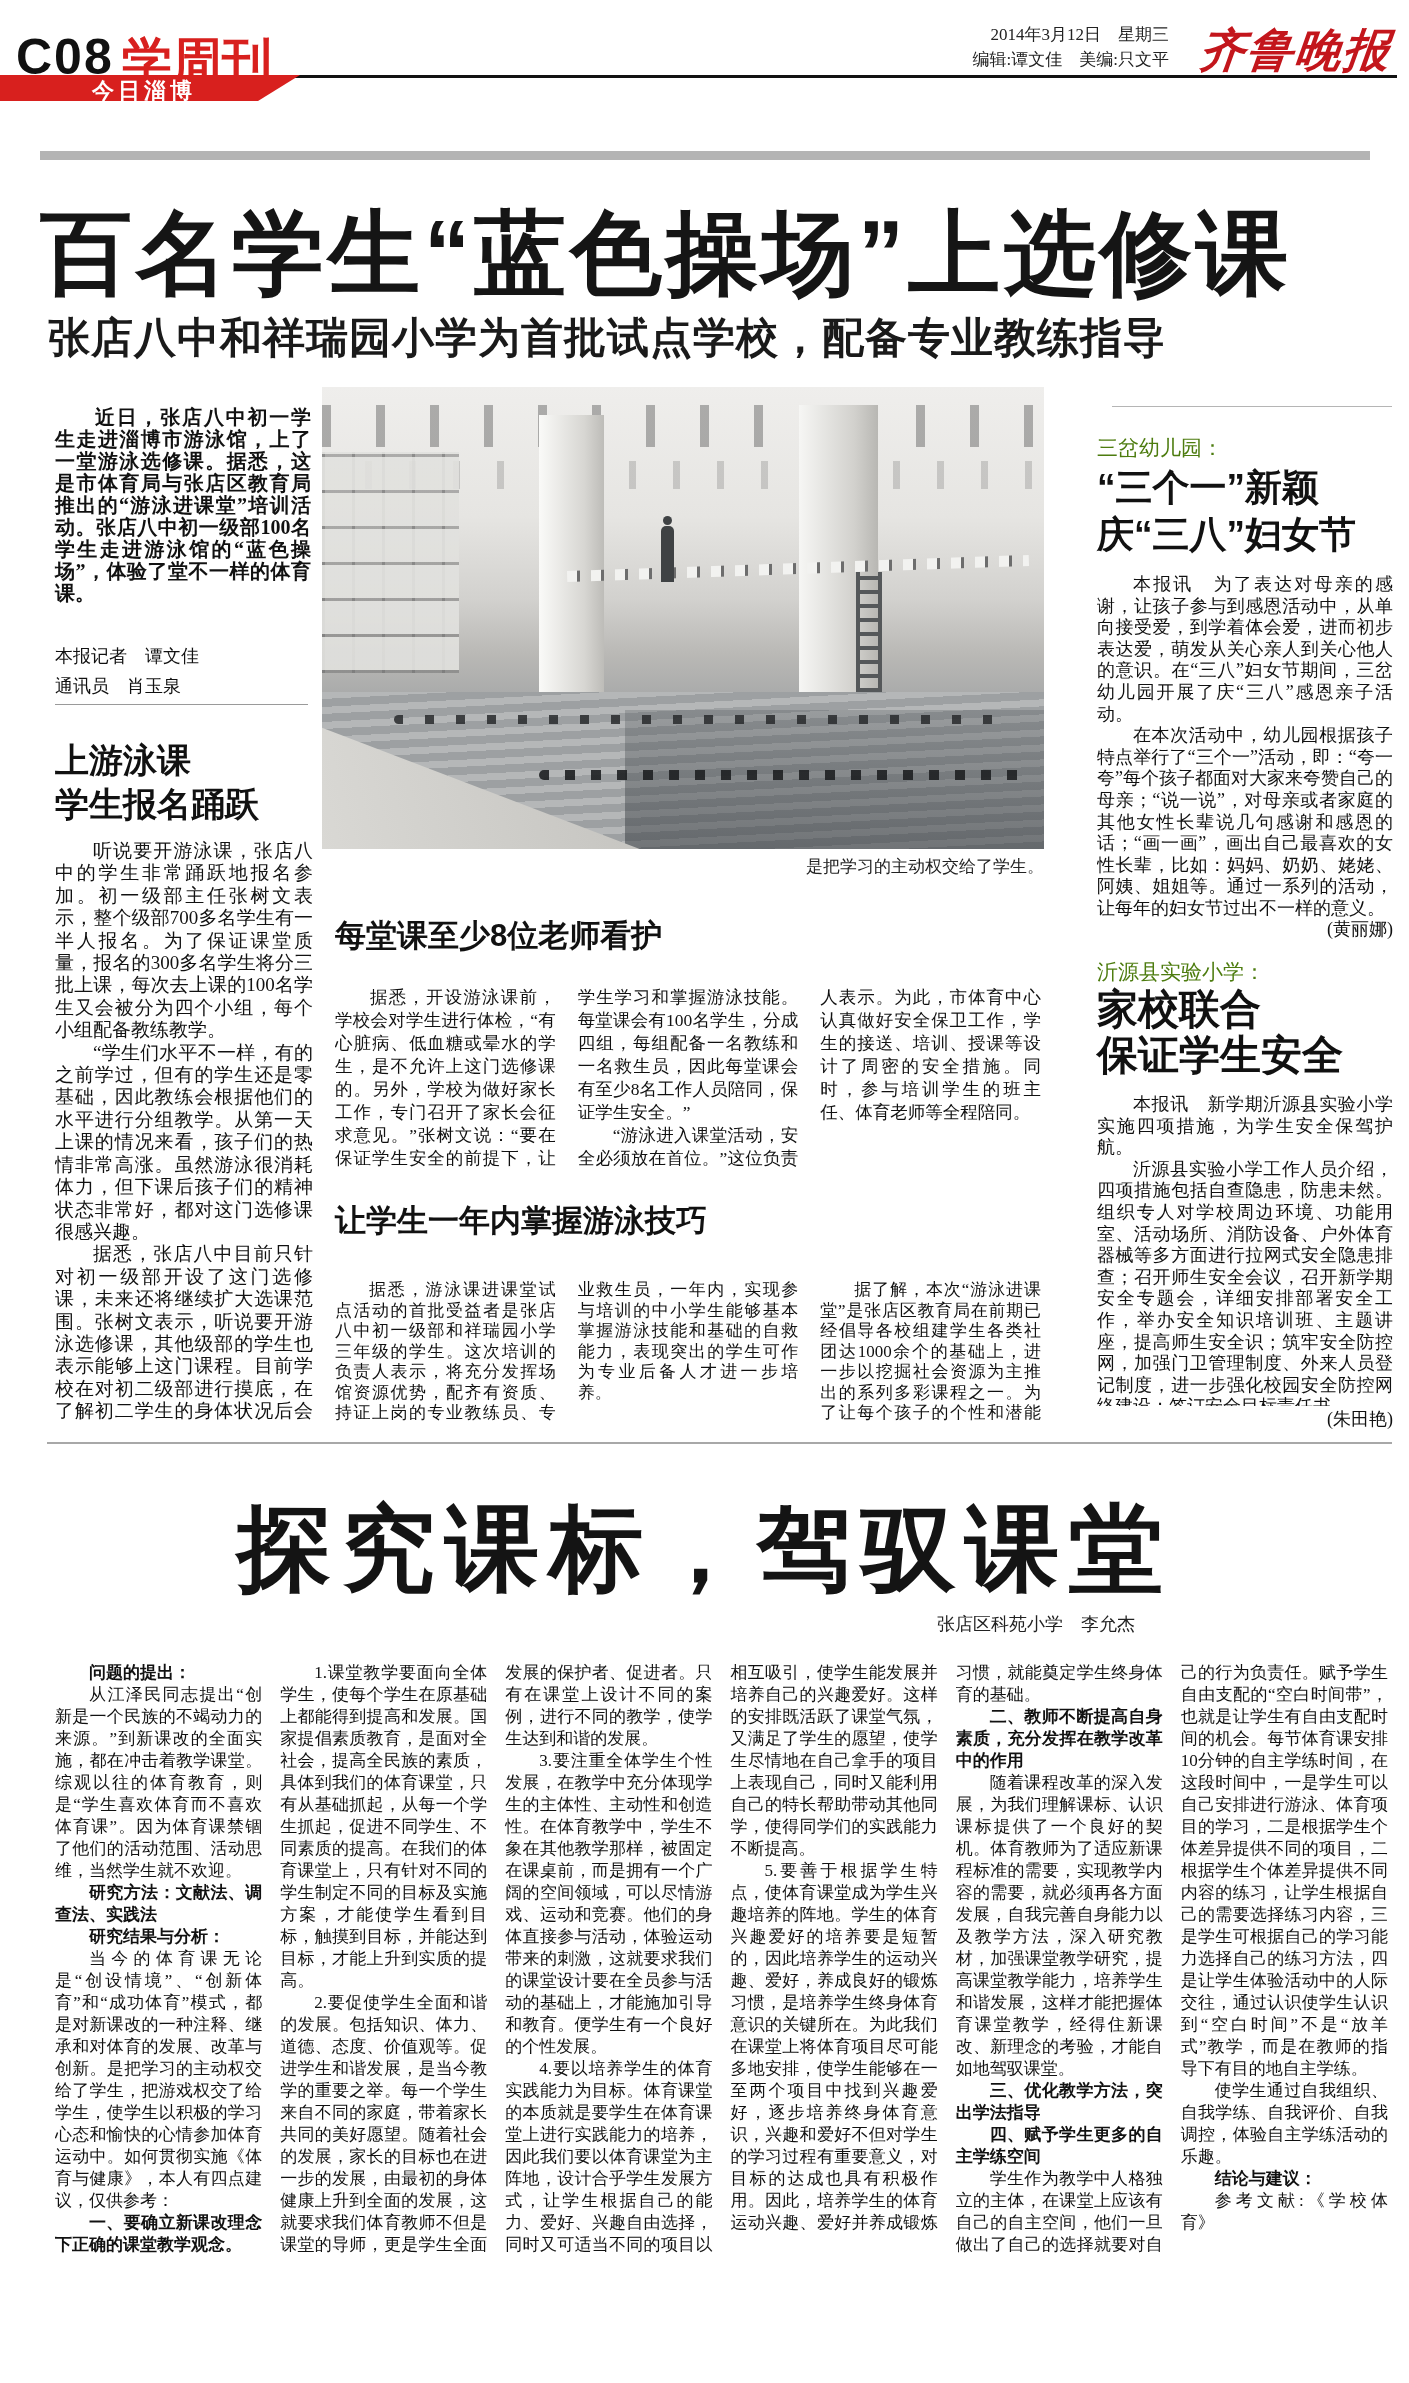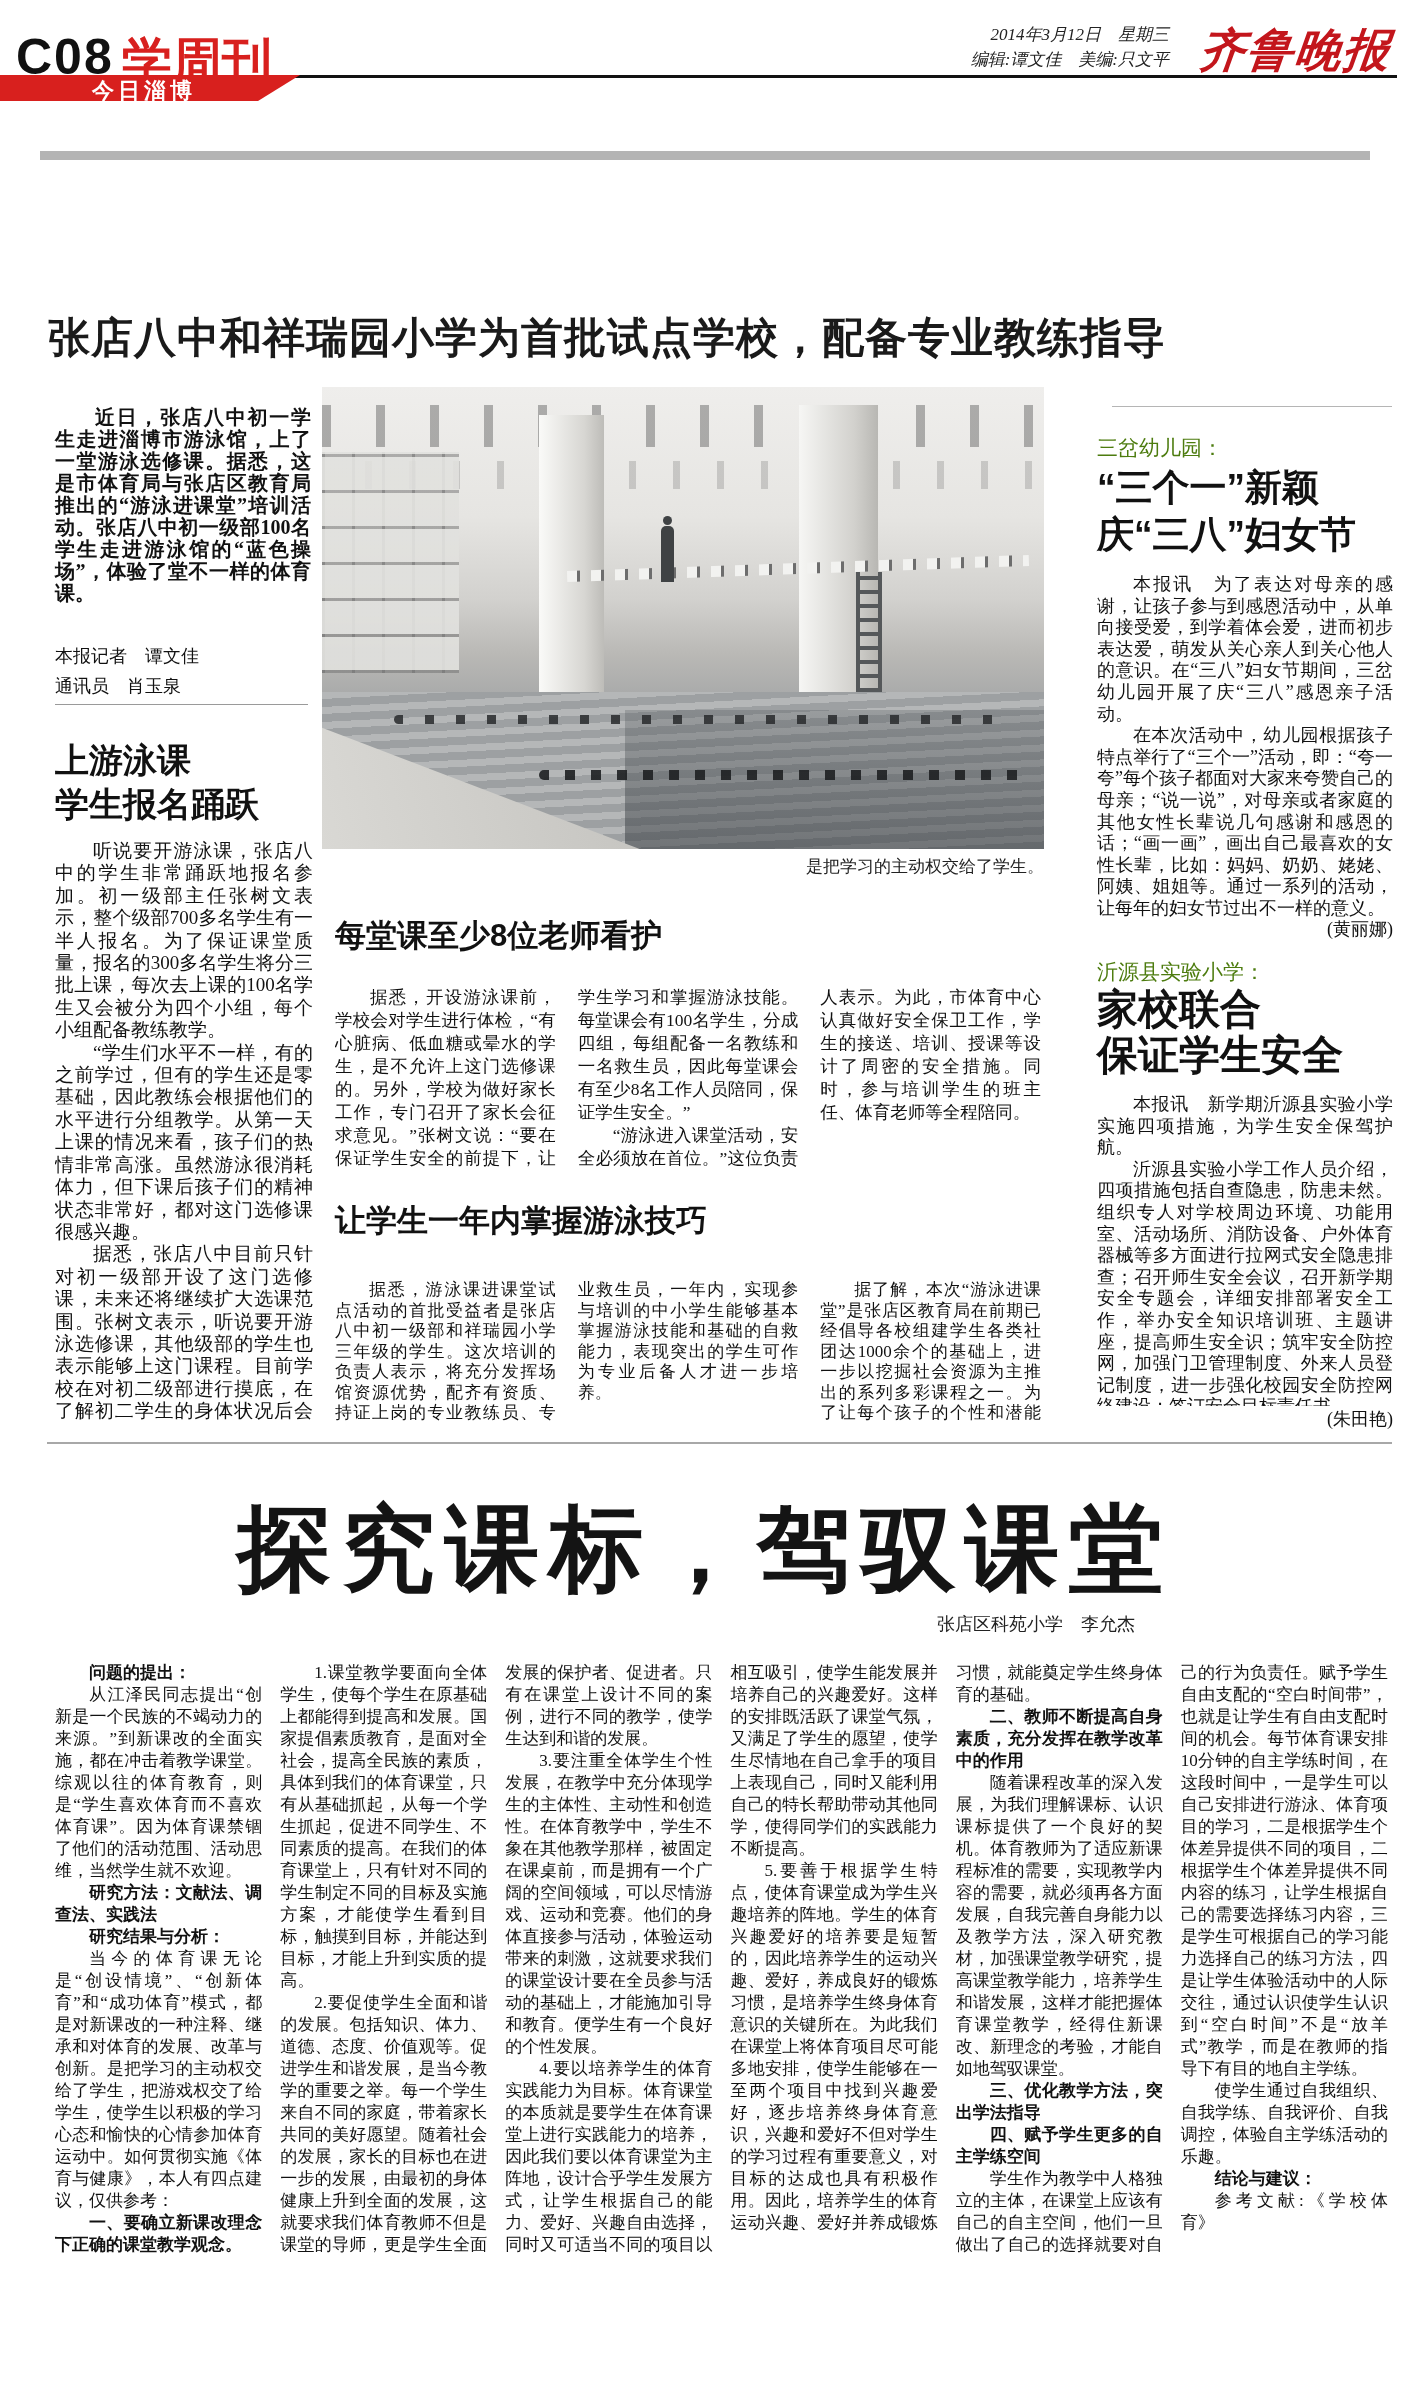--- a/index.html
+++ b/index.html
@@ -10,21 +10,21 @@
   .justify{text-align:justify;text-justify:inter-ideograph;}
   p{margin:0;text-indent:2em;}
 
   
   .page-code{left:16px;top:14px;font-size:50px;font-weight:900;letter-spacing:2px;color:#111;}
   .section-name{left:122px;top:14px;font-size:50px;font-weight:900;color:#d8201e;}
   .top-rule{left:0;right:12px;top:61px;height:3px;background:#111;}
   .banner{left:0;top:61px;width:300px;height:26px;background:#d8201e;
           clip-path:polygon(0 0,100% 0,86% 100%,0 100%);}
   .banner-text{left:92px;top:62px;font-size:22px;font-weight:900;color:#fff;letter-spacing:4px;}
-  .dateline{right:240px;top:8px;width:420px;text-align:right;font-size:17px;line-height:25px;color:#222;font-style:italic;}
+  .dateline{right:240px;top:8px;width:420px;text-align:right;font-size:17px;line-height:25px;color:#222;}
   .masthead{right:18px;top:6px;font-size:46px;font-weight:900;color:#c3161c;
             font-style:italic;transform:skewX(-6deg);letter-spacing:2px;font-family:"Liberation Serif",serif;}
   .gray-bar{left:40px;width:1330px;top:137px;height:9px;background:#b4b4b4;}
 
   
   .headline{left:40px;width:1345px;top:178px;font-size:92px;font-weight:900;color:#151515;
             letter-spacing:4px;white-space:nowrap;}
   .subheadline{left:48px;width:1200px;top:296px;font-size:42px;font-weight:700;color:#1a1a1a;letter-spacing:1px;}
 
   
@@ -104,20 +104,21 @@
   <div class="abs top-rule"></div>
   <div class="abs banner"></div>
   <div class="abs banner-text hei">今日淄博</div>
   <div class="abs dateline">
     <div>2014年3月12日　星期三</div>
     <div>编辑:谭文佳　美编:只文平</div>
   </div>
   <div class="abs masthead">齐鲁晚报</div>
   <div class="abs gray-bar"></div>
 
+  <div class="abs headline hei">百名学生“蓝色操场”上选修课</div>
   <div class="abs subheadline hei">张店八中和祥瑞园小学为首批试点学校，配备专业教练指导</div>
 
   <div class="abs intro justify">
       <p>近日，张店八中初一学生走进淄博市游泳馆，上了一堂游泳选修课。据悉，这是市体育局与张店区教育局推出的“游泳进课堂”培训活动。张店八中初一级部100名学生走进游泳馆的“蓝色操场”，体验了堂不一样的体育课。</p>
     </div>
   <div class="abs byline1">本报记者　谭文佳</div>
   <div class="abs byline2">通讯员　肖玉泉</div>
   <div class="abs ldivider"></div>
   <div class="abs secA-title hei">
     <div>上游泳课</div>

